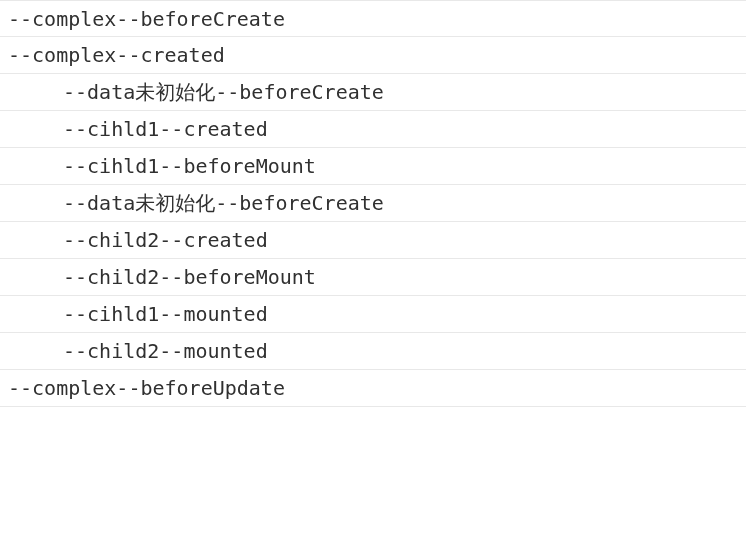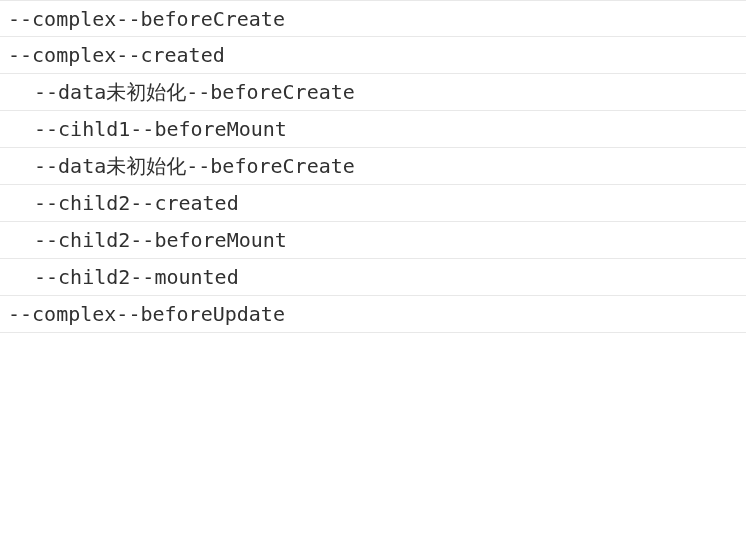--- a/index.html
+++ b/index.html
@@ -22,32 +22,34 @@
     }
     .log-row {
       border-bottom: 1px solid #e8e8e8;
       height: 37px;
       display: flex;
       align-items: center;
       padding-left: 8px;
       white-space: pre;
     }
     .log-row.indented {
-      padding-left: 34px;
+      padding-left: 63px;
     }
     .log-row:first-child {
       border-top: 1px solid #e8e8e8;
     }
   </style>
 </head>
 <body>
 
 <div class="log-container">
   <div class="log-row"><span>--complex--beforeCreate</span></div>
   <div class="log-row"><span>--complex--created</span></div>
   <div class="log-row indented"><span>--data未初始化--beforeCreate</span></div>
+  <div class="log-row indented"><span>--cihld1--created</span></div>
   <div class="log-row indented"><span>--cihld1--beforeMount</span></div>
   <div class="log-row indented"><span>--data未初始化--beforeCreate</span></div>
   <div class="log-row indented"><span>--child2--created</span></div>
   <div class="log-row indented"><span>--child2--beforeMount</span></div>
+  <div class="log-row indented"><span>--cihld1--mounted</span></div>
   <div class="log-row indented"><span>--child2--mounted</span></div>
   <div class="log-row"><span>--complex--beforeUpdate</span></div>
 </div>
 
 </body></html>

